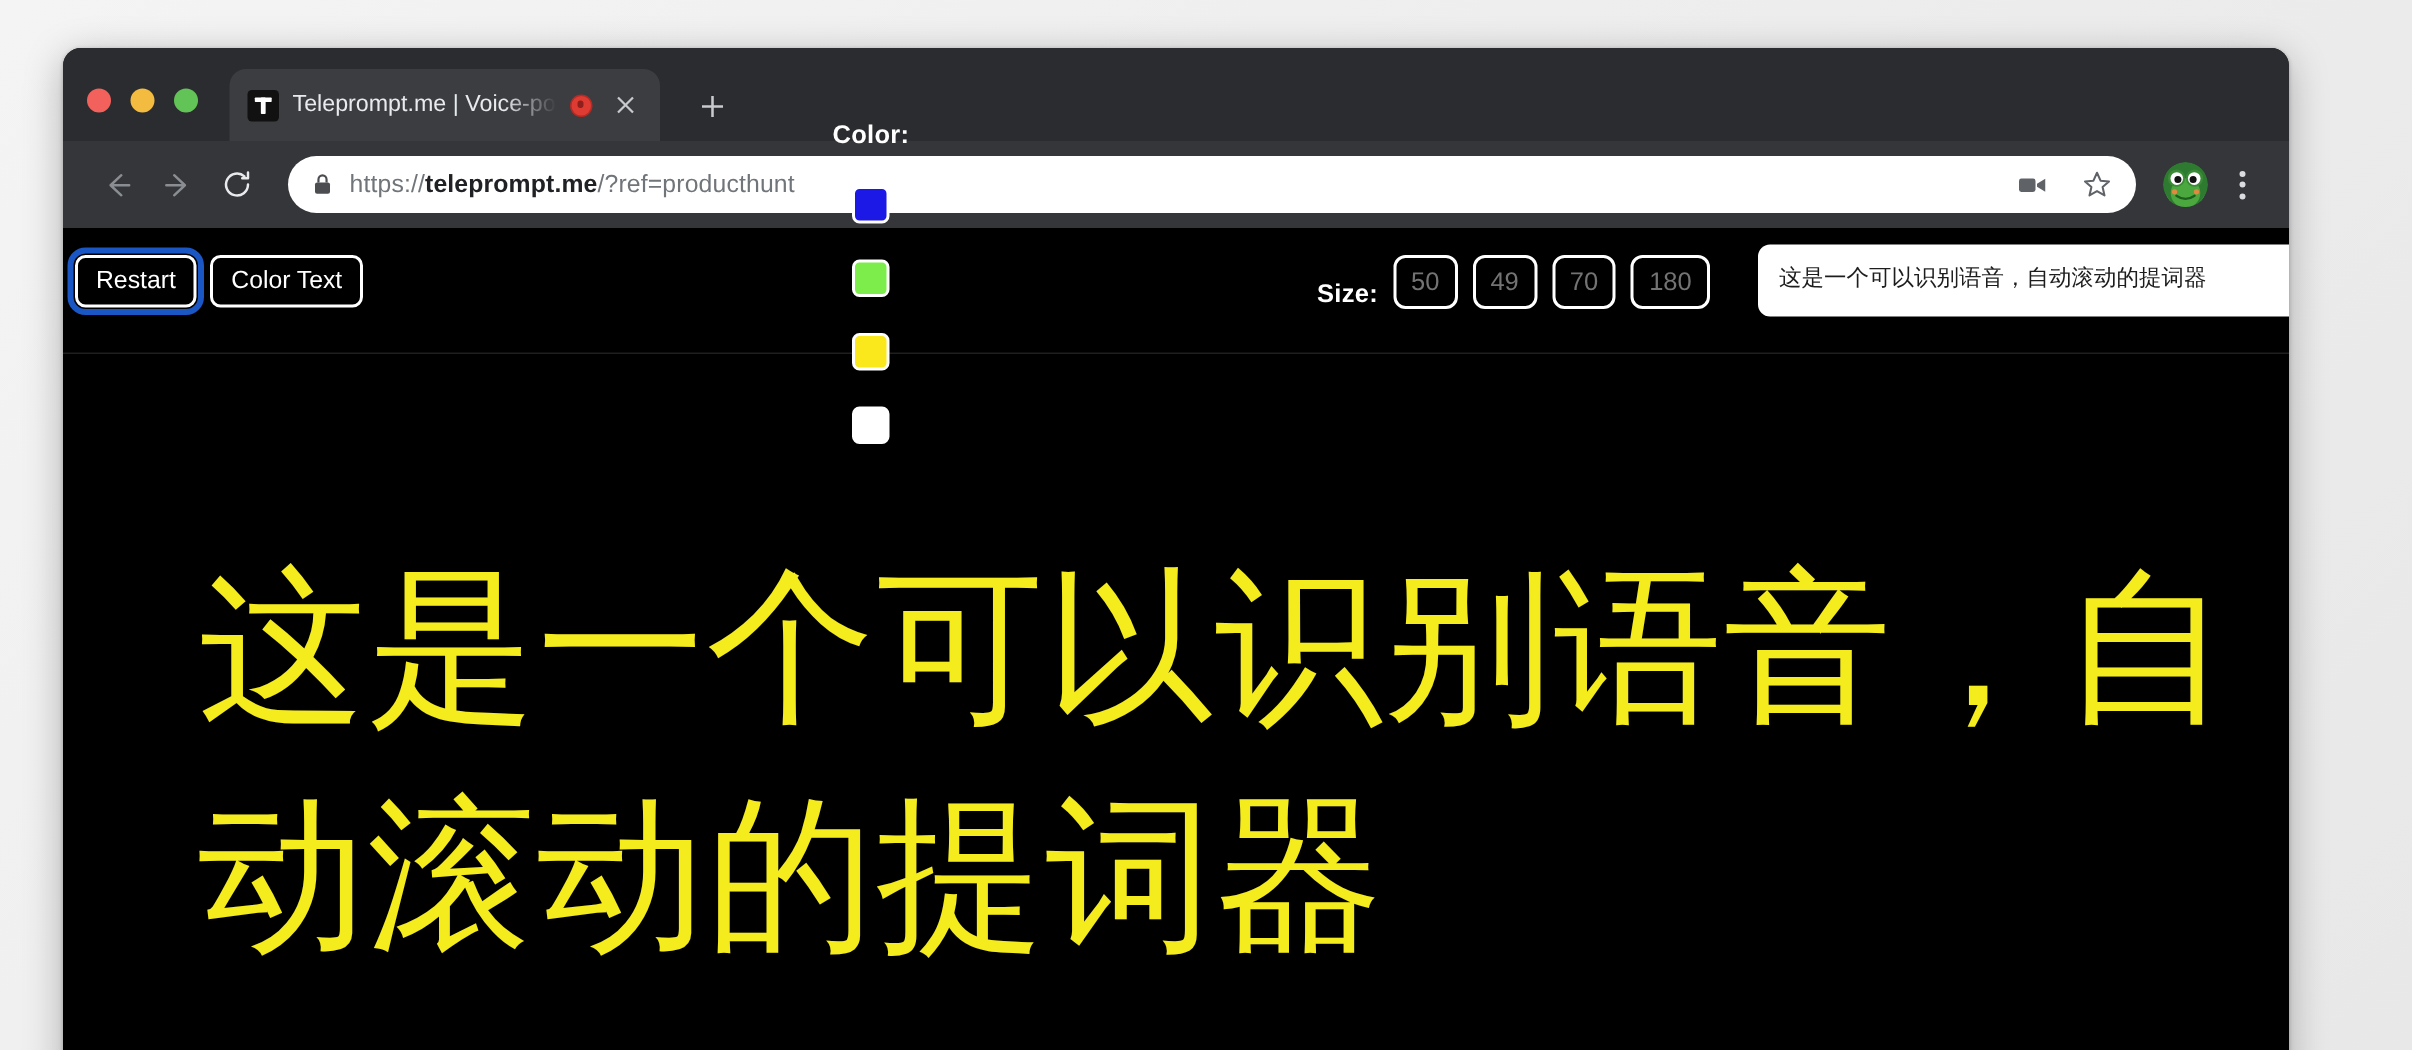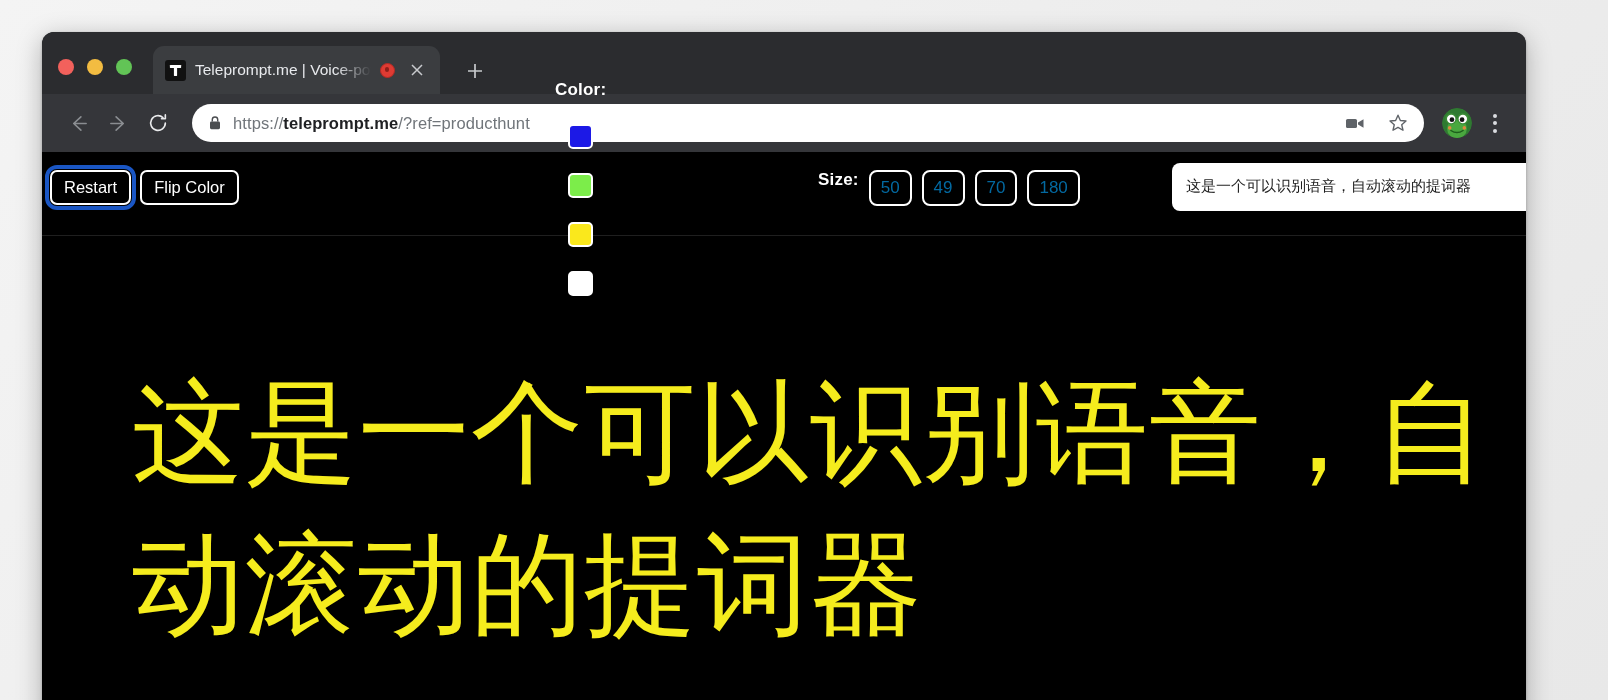--- a/index.html
+++ b/index.html
@@ -242,28 +242,28 @@
   }
   .swatch {
     width: 25px; height: 25px;
     border-radius: 5px;
     border: 2px solid #ffffff;
     display: block;
   }
 
   .size-group {
     position: absolute;
-    left: 776px;
-    display: flex;
-    align-items: flex-start;
+    left: 836px;
+    display: flex;
+    align-items: flex-end;
     gap: 10px;
   }
   .size-btn {
     background: #000;
-    color: #0369a1;
+    color: #737373;
     border: 2px solid #ffffff;
     border-radius: 8px;
     font-size: 17px;
     font-family: "Liberation Sans", sans-serif;
     padding: 7px 10px 8px;
     line-height: 1;
     min-width: 38px;
     text-align: center;
   }
 
@@ -401,21 +401,21 @@
           <span></span>
       </span>
     </div>
 
     <div class="page-body">
 
       <div class="control-bar">
 
         <div class="btn-group">
           <button class="ctl-btn focused">Restart</button>
-          <button class="ctl-btn">Flip Color</button>
+          <button class="ctl-btn">Color Text</button>
         </div>
 
         <div class="color-group">
           <span class="group-label">Color:</span>
           <span class="swatch" style="background:#1c19e6"></span>
           <span class="swatch" style="background:#7ced4a"></span>
           <span class="swatch" style="background:#fae81c"></span>
           <span class="swatch" style="background:#ffffff"></span>
         </div>
 

